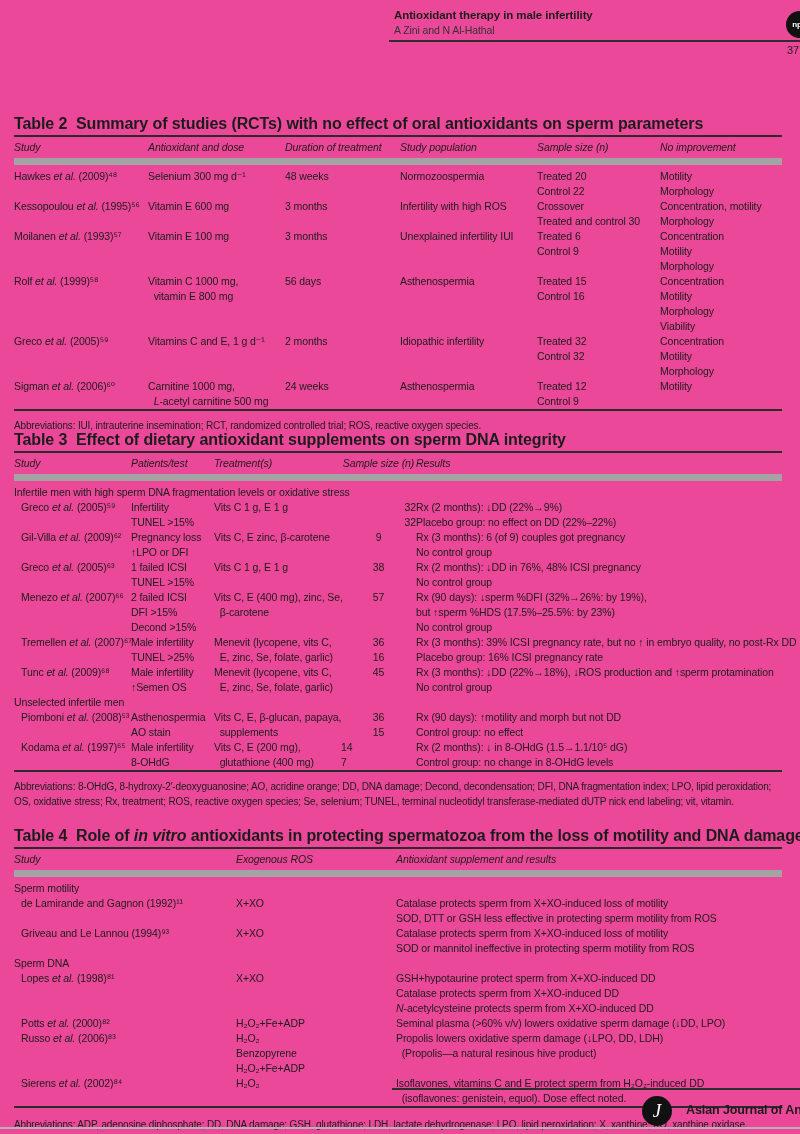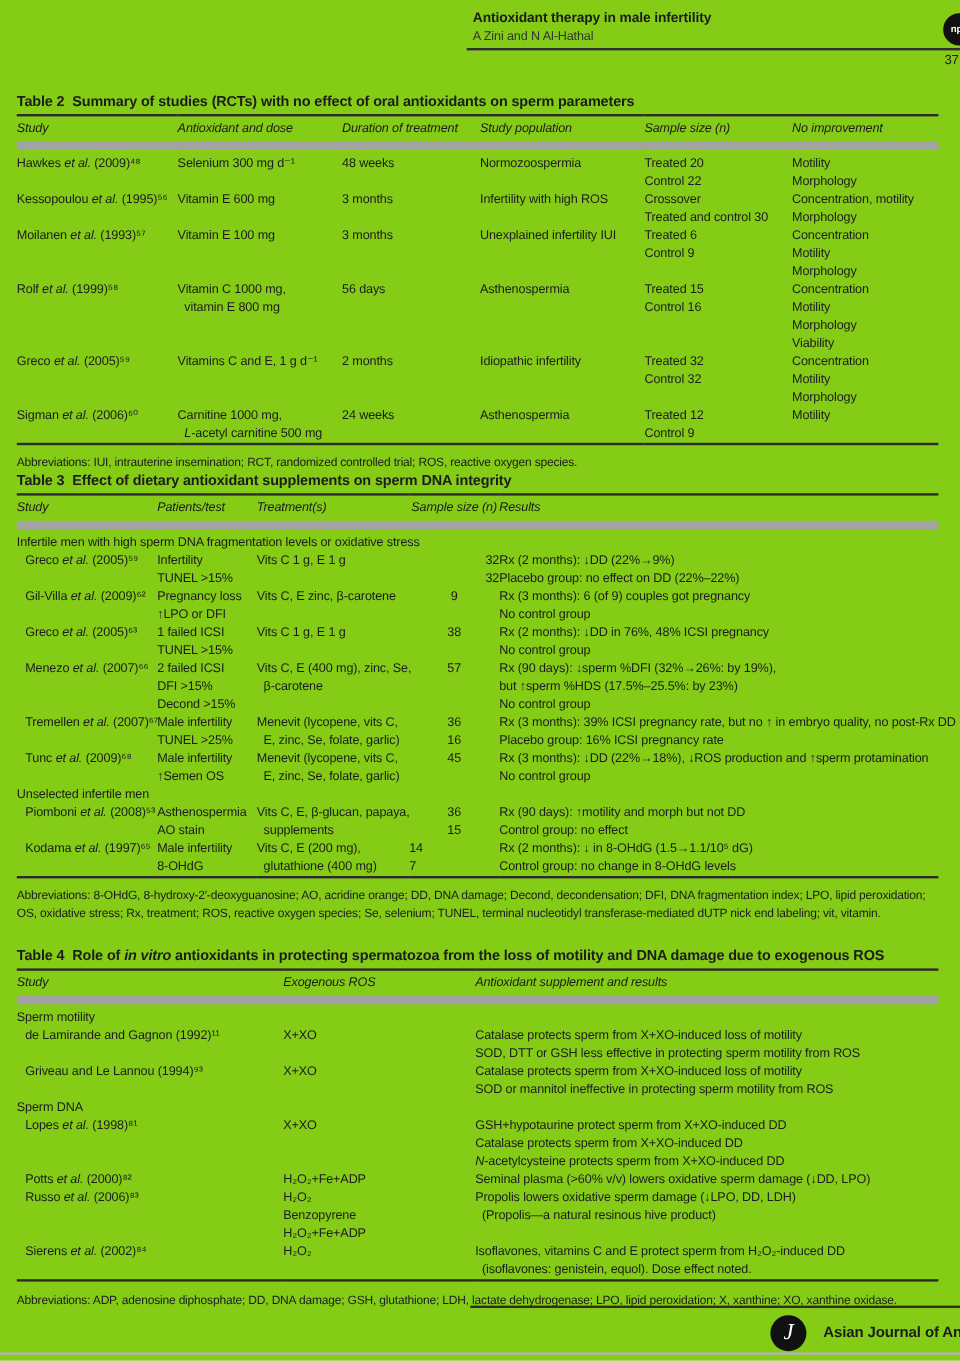--- a/index.html
+++ b/index.html
@@ -1,30 +1,30 @@
 <!DOCTYPE html>
 <html><head>
 <meta charset="utf-8">
 <style>
   html,body{margin:0;padding:0;background:#e8e8e8;}
   .page{
-    position:relative;width:800px;height:1134px;background:#84cc16;
+    position:relative;width:800px;height:1134px;background:#ec4899;
     font-family:"Liberation Sans","DejaVu Sans",sans-serif;
     color:#1c1c1c;overflow:hidden;letter-spacing:-0.1px;
   }
   
   .hdr-title{position:absolute;left:394px;top:9px;font-size:11.5px;font-weight:bold;white-space:pre;}
   .hdr-authors{position:absolute;left:394px;top:24px;font-size:10.5px;color:#333;white-space:pre;}
   .hdr-rule{position:absolute;left:389px;top:40px;width:411px;height:2px;background:#2e2e2e;}
   .npg{position:absolute;left:786px;top:11px;width:27px;height:27px;border-radius:50%;background:#111;
        color:#fff;font-size:8px;font-weight:bold;display:flex;align-items:center;justify-content:center;}
   .pageno{position:absolute;left:787px;top:44px;font-size:11px;color:#222;}
   
   .tblock{position:absolute;left:14px;width:768px;}
-  .tbl-title{font-size:12px;font-weight:bold;line-height:16px;margin-bottom:3px;white-space:pre;}
+  .tbl-title{font-size:16px;font-weight:bold;line-height:16px;margin-bottom:3px;white-space:pre;margin-top:40px;}
   table{border-collapse:collapse;table-layout:fixed;width:768px;border-top:2px solid #2b2b2b;border-bottom:2px solid #2b2b2b;}
   th{font-style:italic;font-weight:normal;text-align:left;font-size:10.5px;padding:4px 0 5px 0;border-bottom:7px solid #a3a3a3;white-space:pre;}
   td{vertical-align:top;padding:0;font-size:10.5px;}
   tbody tr:first-child td{padding-top:4px;}
   td .line{line-height:15px;white-space:pre;}
   td.section{line-height:15px;white-space:pre;}
   tr.indent td:first-child{padding-left:7px;}
   .footnote{font-size:10px;line-height:15px;margin-top:7px;letter-spacing:-0.15px;color:#1c1c1c;}
   
   .ftr-rule{position:absolute;left:392px;top:1088px;width:408px;height:2px;background:#2e2e2e;}

